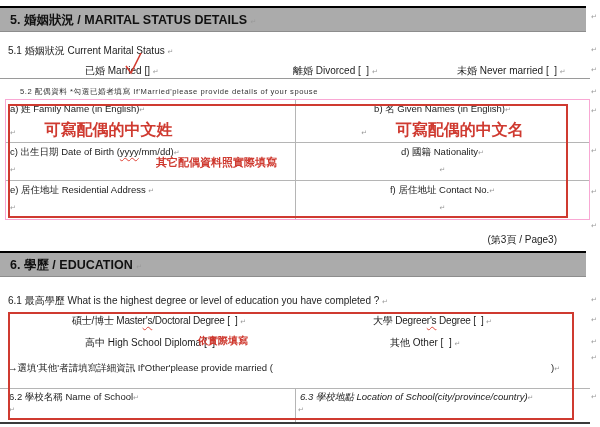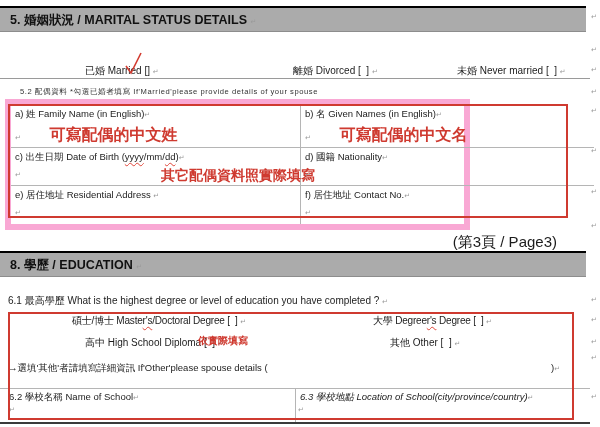--- a/index.html
+++ b/index.html
@@ -12,37 +12,37 @@
        padding-left:10px;box-sizing:border-box;font-weight:bold;font-size:12.5px;color:#111;}
   .h5{top:6px}.h6{top:251px}
   .bodytxt{font-size:10px;white-space:nowrap;}
   .smalltxt{font-size:9.5px;white-space:nowrap;}
   .line51{top:44px;left:8px;}
   .opt{top:64px;}
   .opt1{left:85px}.opt2{left:293px}.opt3{left:457px}
   .optline{top:78px;left:0;width:590px;border-top:1px solid #9a9a9a;height:0;}
   .line52{top:87px;left:8px;font-size:7.6px;letter-spacing:.55px;color:#333;white-space:nowrap;padding-left:12px;}
   
-  .tbl{top:99px;left:5px;width:465px;display:grid;
+  .tbl{top:99px;left:5px;width:585px;display:grid;
        grid-template-columns:290px 293px;grid-template-rows:43px 38px 38px;
-       border:6px solid #f9a8d4;box-sizing:border-box;}
+       border:1px solid #f9a8d4;box-sizing:border-box;}
   .cell{border-right:1px solid #b5b5b5;border-bottom:1px solid #b5b5b5;
         padding:3px 4px 0 4px;font-size:9.5px;position:relative;box-sizing:border-box;
         white-space:nowrap;overflow:visible;}
-  .cell:nth-child(2n){border-right:none;}
+  .cell:nth-child(2n){border-right:none;text-align:center;}
   .cell:nth-child(5),.cell:nth-child(6){border-bottom:none;}
   .l2{margin-top:4px;}
   .ind{margin-left:26px;}
   .red{color:#cf3a30;}
   .cnote{font-size:16px;font-weight:bold;}
-  .r2note{position:absolute;left:150px;bottom:0px;color:#cf3a30;font-size:14px;font-weight:bold;}
+  .r2note{position:absolute;left:150px;bottom:10px;color:#cf3a30;font-size:11px;font-weight:bold;}
   .redbox{position:absolute;border:2px solid #cf3a30;pointer-events:none;background:transparent;}
   .rb1{top:104px;left:8px;width:556px;height:110px;}
   .rb2{top:312px;left:8px;width:562px;height:104px;}
-  .pagenote{top:233px;right:43px;font-size:15px;}
+  .pagenote{top:233px;right:43px;font-size:10px;}
   .line61{top:294px;left:8px;}
   .deg{top:314px;font-size:10px;letter-spacing:-.2px;}
   .degm{left:72px}.degb{left:373px}
   .deg2{top:336px;font-size:10px;}
   .degh{left:85px}.dego{left:390px}
   .fillnote{top:334px;left:198px;font-size:10px;font-weight:bold;}
   .otherline{top:362px;left:8px;}
   .otherclose{top:362px;left:551px;}
   .otherblank{top:360px;left:300px;width:235px;height:14px;}
   .rowline{top:388px;left:0;width:590px;border-top:1px solid #b5b5b5;height:0;}
@@ -59,20 +59,24 @@
 </head>
 <body>
 
 <div class="page">
 
   <div class="hdr h5">
     <span>5. 婚姻狀況 / MARITAL STATUS DETAILS</span>
     <span class="eol">↵</span>
   </div>
 
+  <div class="abs bodytxt line51">
+    <span>5.1 婚姻狀況 Current Marital Status</span>
+    <span class="eol">↵</span>
+  </div>
 
   <span class="abs bodytxt opt opt1">
     <span>已婚 Married [</span><span>]</span>
     <span class="eol">↵</span>
   </span>
   <svg class="abs check" width="19" height="25">
     <path d="M2 15 L7 22 L17 2" stroke="#d23b30" stroke-width="1.6" fill="none"></path>
   </svg>
   <span class="abs bodytxt opt opt3">
     <span>未婚 Never married [&nbsp;&nbsp;]</span>
@@ -115,21 +119,21 @@
       <div class="l2"><span class="eol">↵</span></div>
     </div>
   </div>
   <div class="redbox rb1"></div>
 
   <div class="abs pagenote">
     <span>(第3頁 / Page3)</span>
   </div>
 
   <div class="hdr h6">
-    <span>8. 學歷 / EDUCATION</span>
+    <span>6. 學歷 / EDUCATION</span>
     <span class="eol">↵</span>
   </div>
 
   <div class="abs bodytxt line61">
     <span>6.1 最高學歷 What is the highest degree or level of education you have completed ?</span>
     <span class="eol">↵</span>
   </div>
 
   <span class="abs deg degm">
     <span>碩士/博士 Maste</span><span class="wavy">r's</span><span>/Doctoral Degree [&nbsp;&nbsp;]</span>
@@ -142,21 +146,21 @@
   <span class="abs deg2 degh">
     <span>高中 High School Diploma [&nbsp;&nbsp;]</span>
     <span class="eol">↵</span>
   </span>
   <span class="abs red fillnote">依實際填寫</span>
   <span class="abs deg2 dego">
     <span>其他 Other [&nbsp;&nbsp;]</span>
     <span class="eol">↵</span>
   </span>
 
-  <span class="abs smalltxt otherline">→選填'其他'者請填寫詳細資訊 If'Other'please spouse details (</span>
+  <span class="abs smalltxt otherline">→選填'其他'者請填寫詳細資訊 If'Other'please provide married (</span>
   <span class="abs otherblank"></span>
   <span class="abs smalltxt otherclose">
     <span>)</span><span class="eol">↵</span>
   </span>
 
   <div class="abs rowline"></div>
   <div class="abs vdiv"></div>
   <span class="abs smalltxt q62">
     <span>6.2 學校名稱 Name of School</span><span class="eol">↵</span>
   </span>

